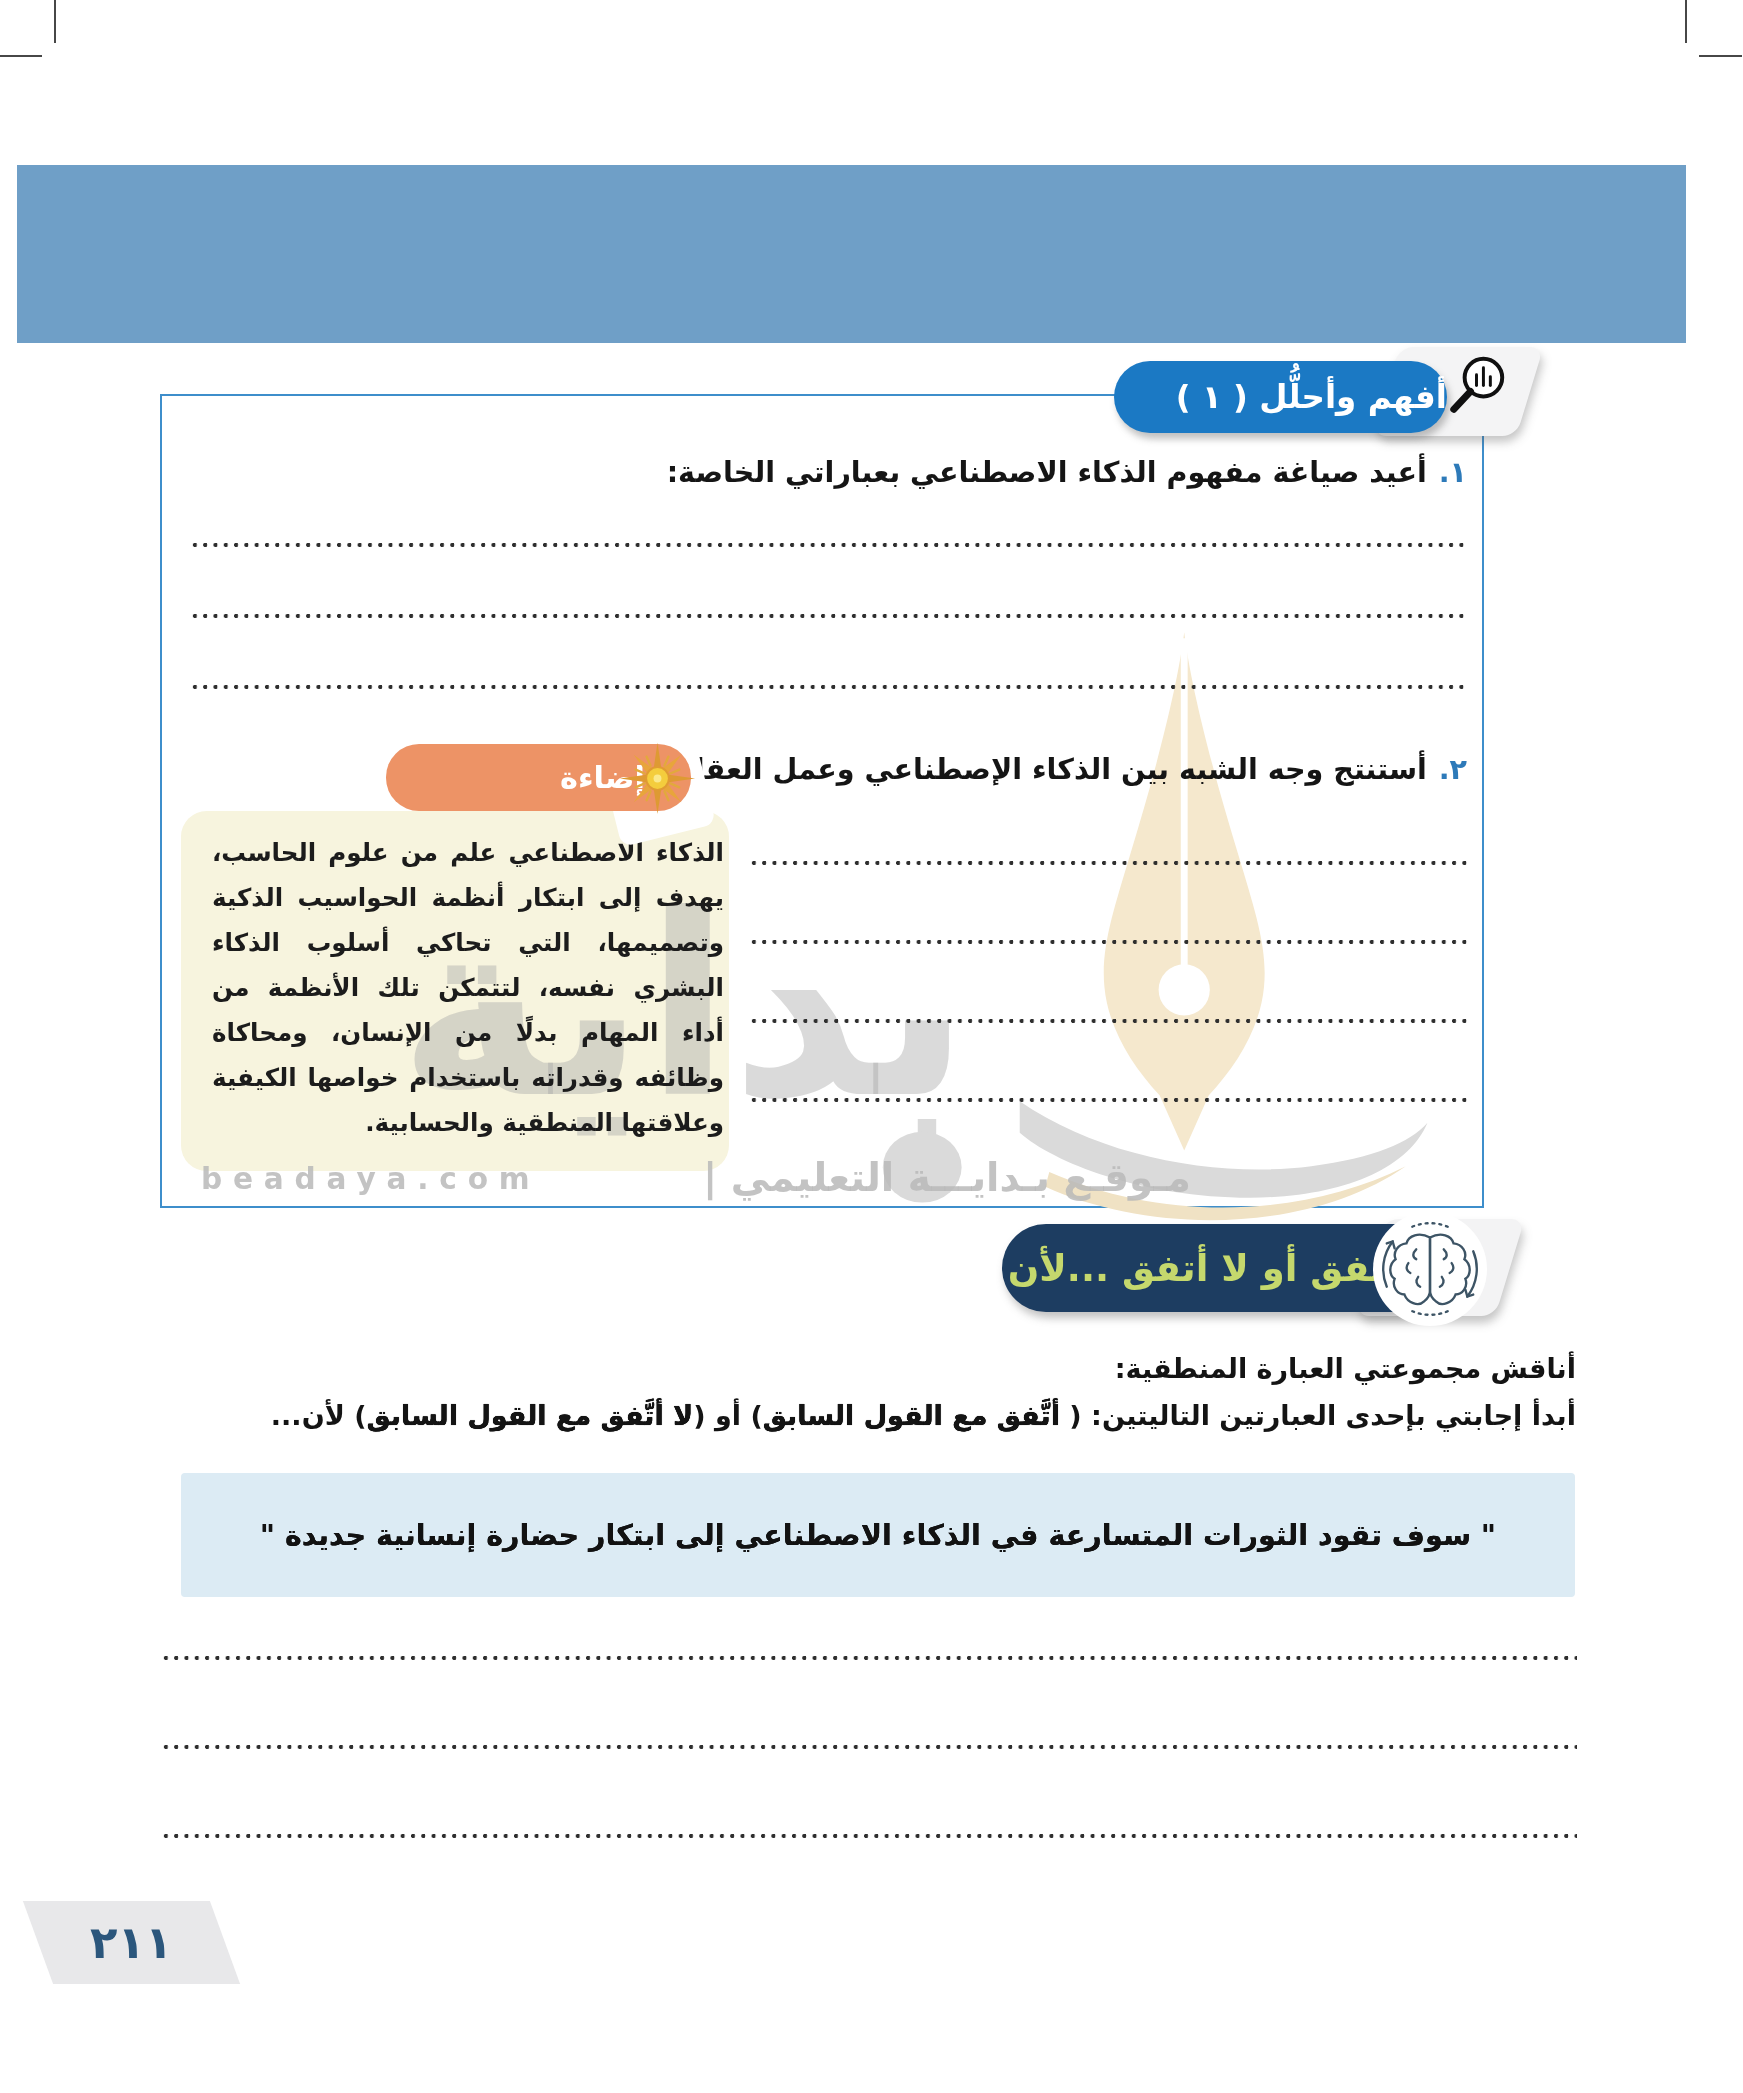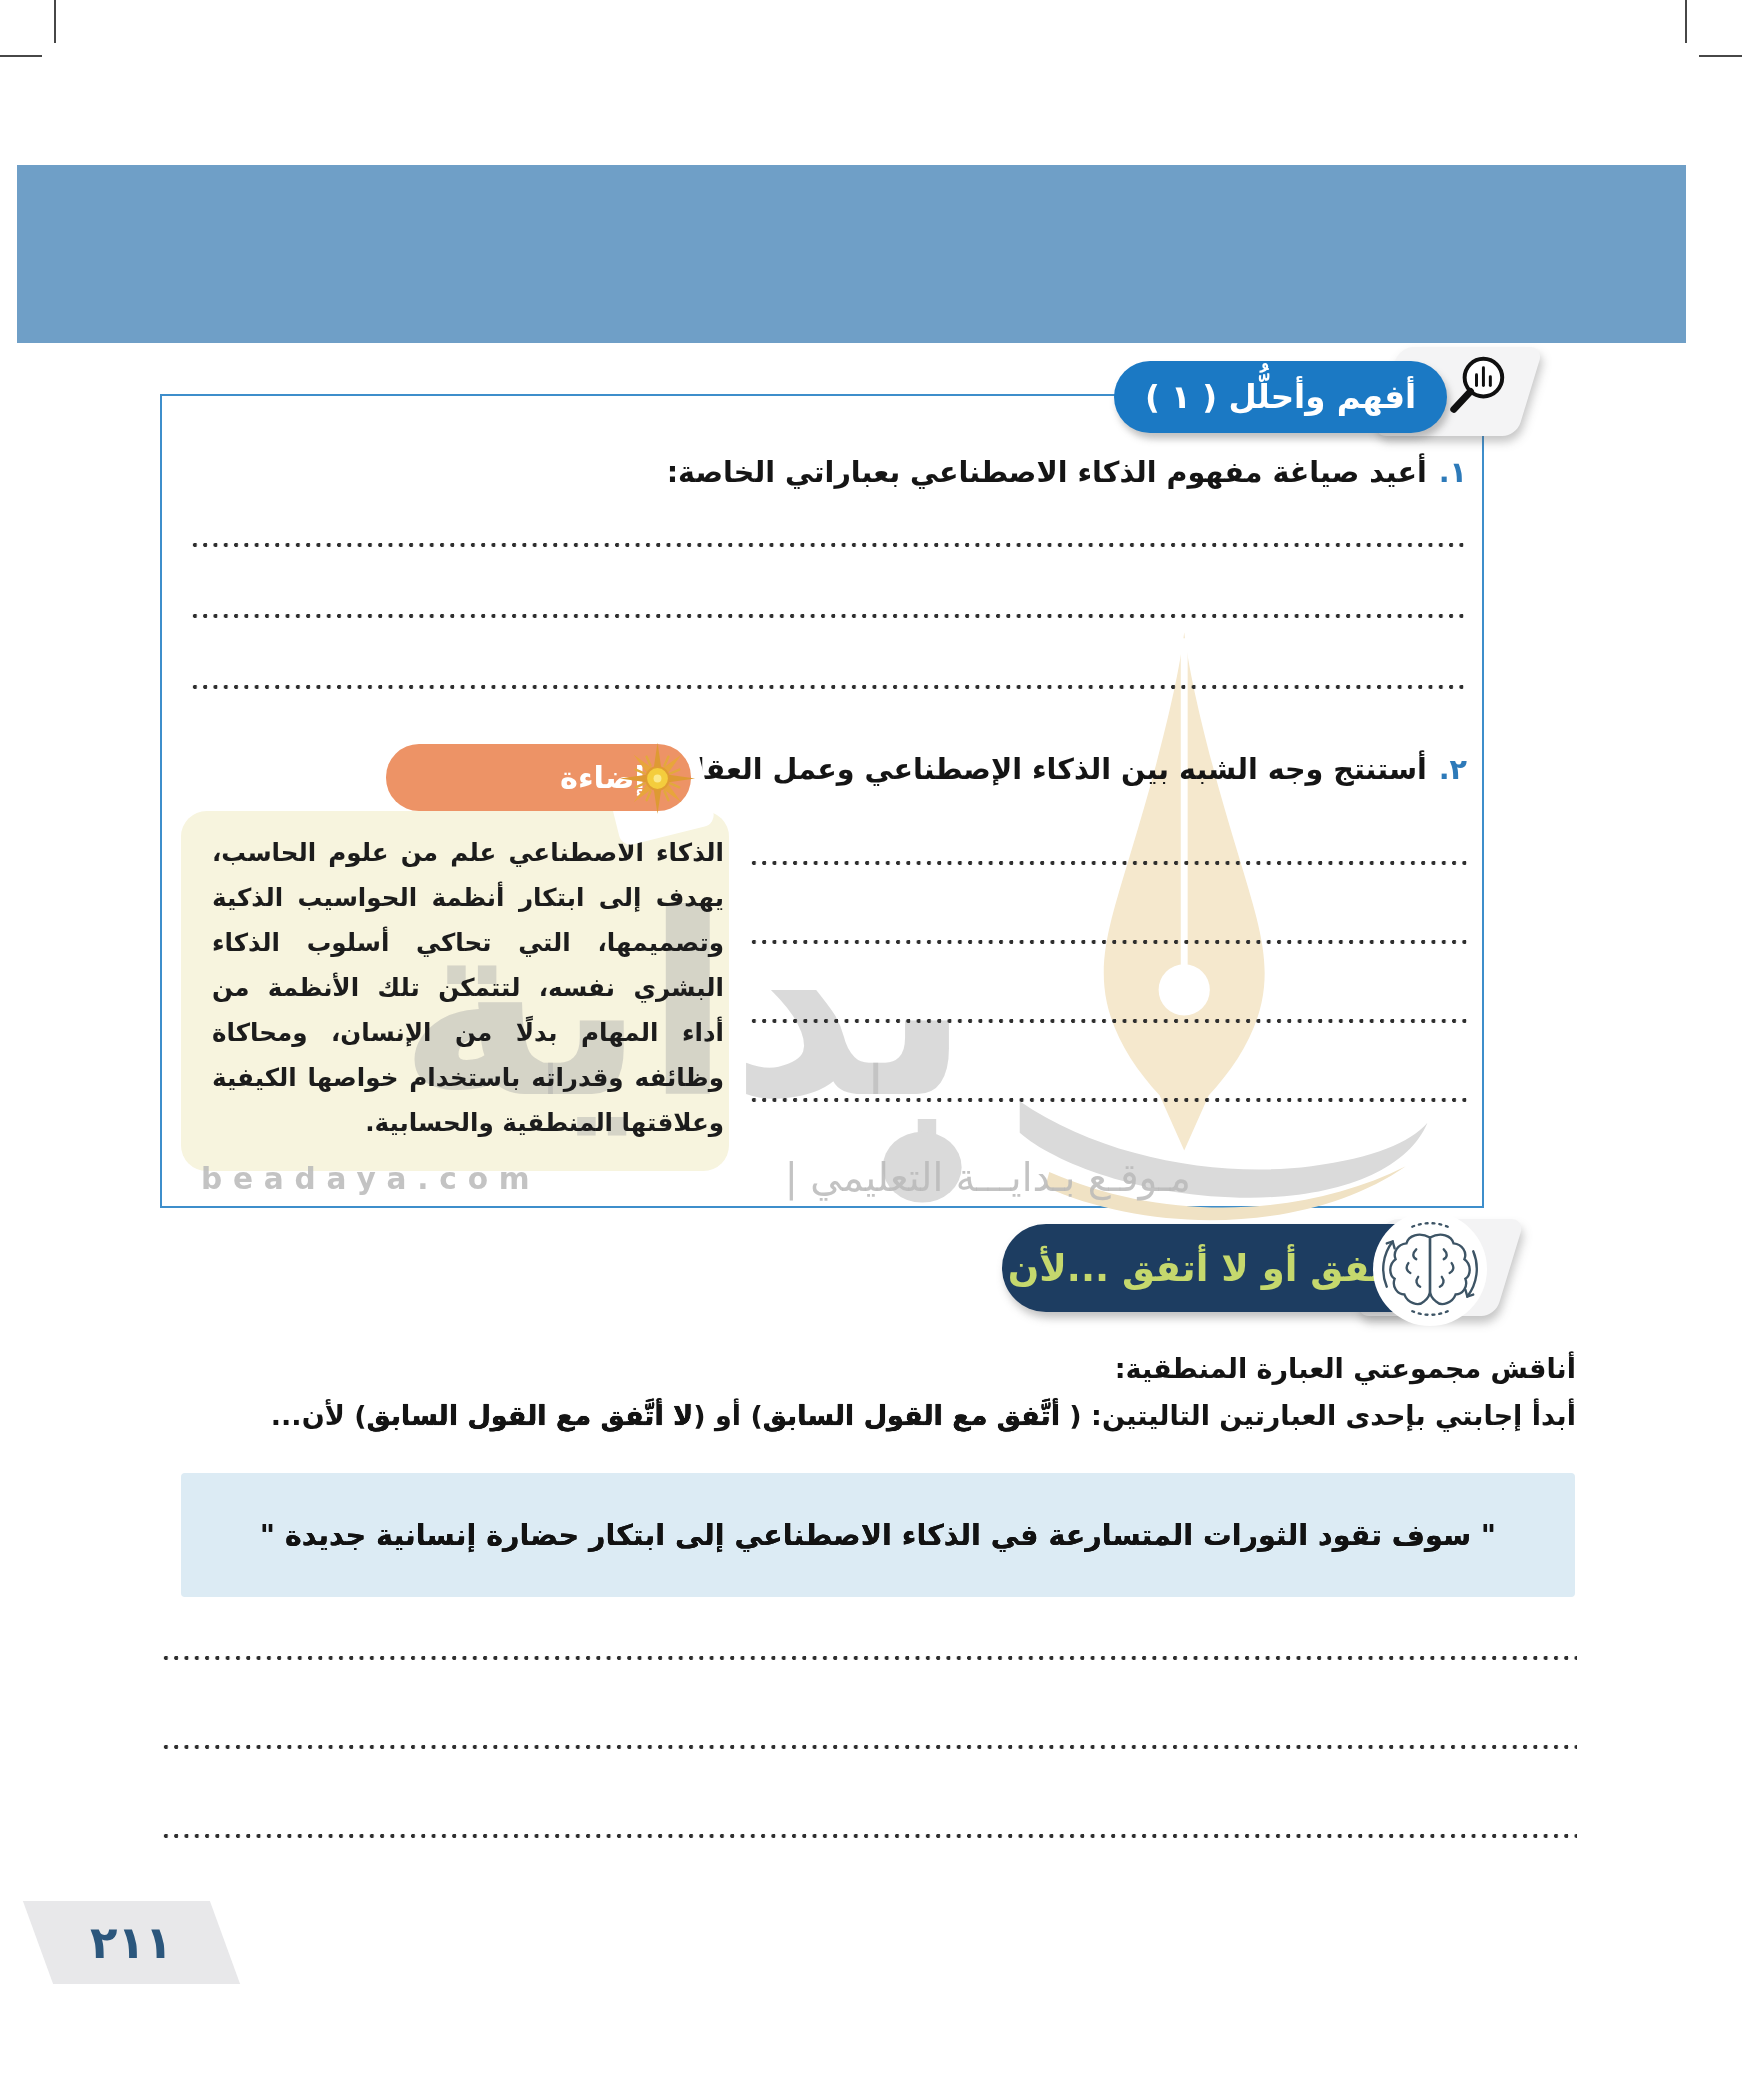--- a/index.html
+++ b/index.html
@@ -14,21 +14,21 @@
   
   #band{left:17.7px;top:165px;width:1669px;height:178px;background:#6f9fc7;}
 
   
   #main-box{left:161px;top:394px;width:1320px;height:810px;border:2.5px solid #3e8ecb;}
 
   
   #h1-white{left:1387px;top:347px;width:144px;height:89px;background:#f4f4f5;border-radius:13.8px;
             transform:skewX(-17deg);box-shadow:3.9px 5.9px 8.9px rgba(90,90,90,.35);}
   #h1-pill{left:1115px;top:361px;width:333px;height:72px;background:#1b79c4;border-radius:36px;
-           display:flex;align-items:center;justify-content:center;direction:rtl;
+           display:flex;align-items:center;direction:rtl;
            box-shadow:3px 5.9px 7.9px rgba(100,100,100,.4);}
   #h1-pill .t{color:#fff;font-weight:bold;font-size:32.5px;}
 
   
   #h2-white{left:1371px;top:1219px;width:140px;height:97px;background:#f3f3f4;border-radius:13.8px;
             transform:skewX(-17deg);box-shadow:3.9px 6.9px 8.9px rgba(90,90,90,.35);}
   #h2-pill{left:1003px;top:1224px;width:440px;height:88px;background:#1d3d61;border-radius:44px;
            display:flex;align-items:center;justify-content:center;direction:rtl;
            padding:0 69px 0 29.6px;box-sizing:border-box;
            box-shadow:3px 5.9px 8.9px rgba(100,100,100,.4);}
@@ -66,21 +66,21 @@
   #quote-box{left:182px;top:1473px;width:1394px;height:124px;background:#dcebf4;border-radius:3.9px;
              display:flex;align-items:center;justify-content:center;}
   #quote-box .t{font-size:28.6px;font-weight:bold;color:#121212;direction:rtl;white-space:nowrap;
                 text-shadow:0 0 0.6px #000;}
 
   
   #wm-big{right:773px;top:882px;font-size:251px;line-height:1;font-weight:bold;
           color:rgba(168,168,168,.42);direction:rtl;white-space:nowrap;margin-left:8px;}
   #wm-latin{left:202px;top:1162px;font-size:29.6px;font-weight:bold;letter-spacing:10.8px;
             color:rgba(185,185,185,.85);direction:ltr;}
-  #wm-ar{left:640px;top:1155px;width:552px;font-size:39px;font-weight:normal;
+  #wm-ar{left:640px;top:1155px;width:552px;font-size:39px;font-weight:bold;
          color:rgba(185,185,185,.85);direction:rtl;white-space:nowrap;}
 
   
   #pagenum-shape{left:39px;top:1901px;width:187px;height:83px;background:#e8e8ea;transform:skewX(20deg);
                  display:flex;align-items:center;justify-content:center;}
   #pagenum-shape .t{transform:skewX(-20deg);color:#2b567c;font-weight:bold;font-size:45px;}
 </style>
 </head>
 <body>
 

